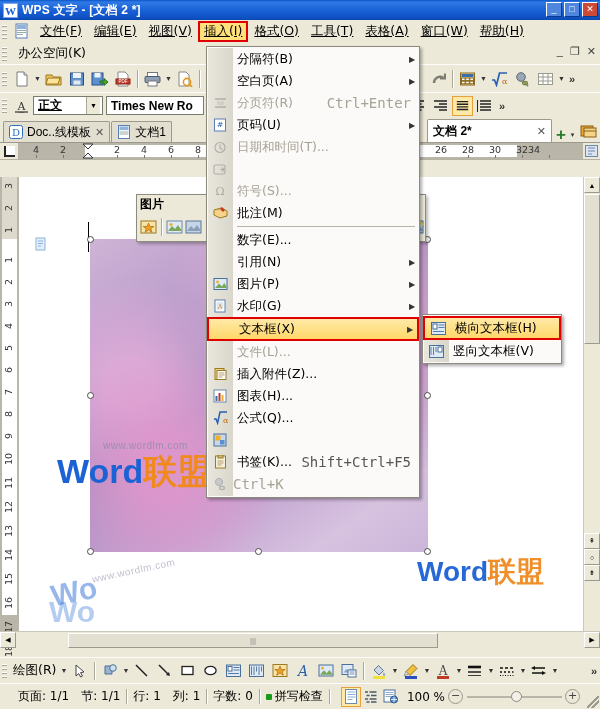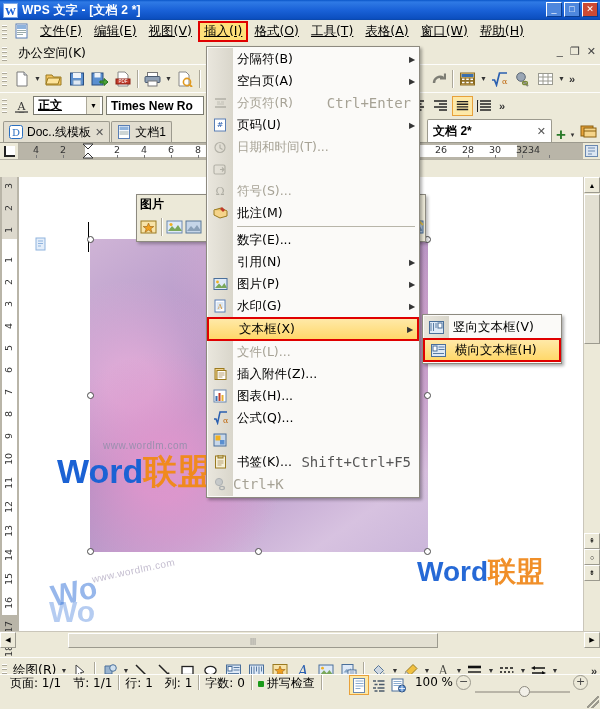--- a/index.html
+++ b/index.html
@@ -172,22 +172,22 @@
 
   
   .drawbar{
     position:absolute; left:0; right:0; bottom:26px; height:26px; background:#ece9d8;
     display:flex; align-items:center; padding-left:2px; border-top:1px solid #fdfdfb;
   }
   .drawbar .dlbl{ font-size:12.5px; padding:0 3px; font-family:"DejaVu Sans",sans-serif;}
 
   
   .statusbar{
-    position:absolute; left:0; right:0; bottom:0; height:35px; background:#ece9d8;
-    display:flex; padding:0 4px; font-size:12px; gap:0;
+    position:absolute; left:0; right:0; bottom:0; height:26px; background:#ece9d8;
+    display:flex; align-items:center; padding:0 12px; font-size:12px; gap:0;
     border-top:1px solid #fdfdfb; font-family:"DejaVu Sans",sans-serif;
   }
   .st{ padding:0 6px; white-space:nowrap;}
   .stsep{ width:1px;height:15px;background:#aca899; box-shadow:1px 0 0 #fff;}
   .greendot{ width:6px;height:6px;background:#1a9a1a;display:inline-block;margin-right:3px;border-radius:1px;}
   .viewbtn{ width:20px;height:20px;display:flex;align-items:center;justify-content:center;}
   .viewbtn.on{ background:#fde9a8; border:1px solid #e8a13a;}
   .zslider{ display:flex; align-items:center; gap:0; margin-left:4px;}
   .ztrack{ width:95px; height:2px; background:#b9b5a8; position:relative;}
   .zknob{ position:absolute; left:44px; top:-5px; width:11px;height:11px;border-radius:50%;
@@ -842,39 +842,39 @@
         <svg width="15" height="14" viewBox="0 0 15 14" opacity=".5">
             <circle cx="6" cy="5" r="3.6" fill="#aab4bf" stroke="#7a848f"></circle>
             <ellipse cx="9" cy="11" rx="2.4" ry="1.6" fill="none" stroke="#7a848f" stroke-width="1.3"></ellipse>
           </svg>
         </span>
       <span class="msc">Ctrl+K</span>
     </div>
   </div>
 
   <div class="submenu">
+    <div class="mrow hl" style="margin-top:0">
+      <span class="mic">
+        <svg width="15" height="13" viewBox="0 0 15 13">
+            <rect x="0.5" y="0.5" width="14" height="12" fill="#dfeaf7" stroke="#4a6f9a"></rect>
+            <rect x="2" y="2" width="4" height="5" fill="#fff" stroke="#4a6f9a"></rect>
+            <path d="M7.5 3h6M7.5 5.5h6M2 9.5h11" stroke="#4a6f9a" stroke-width=".9"></path>
+          </svg>
+        </span>
+      <span class="mlb">横向文本框(H)</span>
+    </div>
     <div class="mrow">
       <span class="mic">
         <svg width="15" height="13" viewBox="0 0 15 13">
             <rect x="0.5" y="0.5" width="14" height="12" fill="#dfeaf7" stroke="#4a6f9a"></rect>
             <rect x="9" y="2" width="4" height="5" fill="#fff" stroke="#4a6f9a"></rect>
             <path d="M2 2v8M4.5 2v8M7 2v5" stroke="#4a6f9a" stroke-width=".9"></path>
           </svg>
         </span>
       <span class="mlb">竖向文本框(V)</span>
-    </div>
-    <div class="mrow hl" style="margin-top:0">
-      <span class="mic">
-        <svg width="15" height="13" viewBox="0 0 15 13">
-            <rect x="0.5" y="0.5" width="14" height="12" fill="#dfeaf7" stroke="#4a6f9a"></rect>
-            <rect x="2" y="2" width="4" height="5" fill="#fff" stroke="#4a6f9a"></rect>
-            <path d="M7.5 3h6M7.5 5.5h6M2 9.5h11" stroke="#4a6f9a" stroke-width=".9"></path>
-          </svg>
-        </span>
-      <span class="mlb">横向文本框(H)</span>
     </div>
   </div>
 
   <div class="drawbar">
     <div class="gripper"></div>
     <div class="dlbl">绘图(R)</div>
     <div class="drop">▼</div>
     <div class="tbtn">
       <svg width="15" height="15" viewBox="0 0 15 15">
           <path d="M4 2l8 7-3.5.6 2 3.4-1.8 1-2-3.4L4 13z" fill="#fff" stroke="#444"></path>

